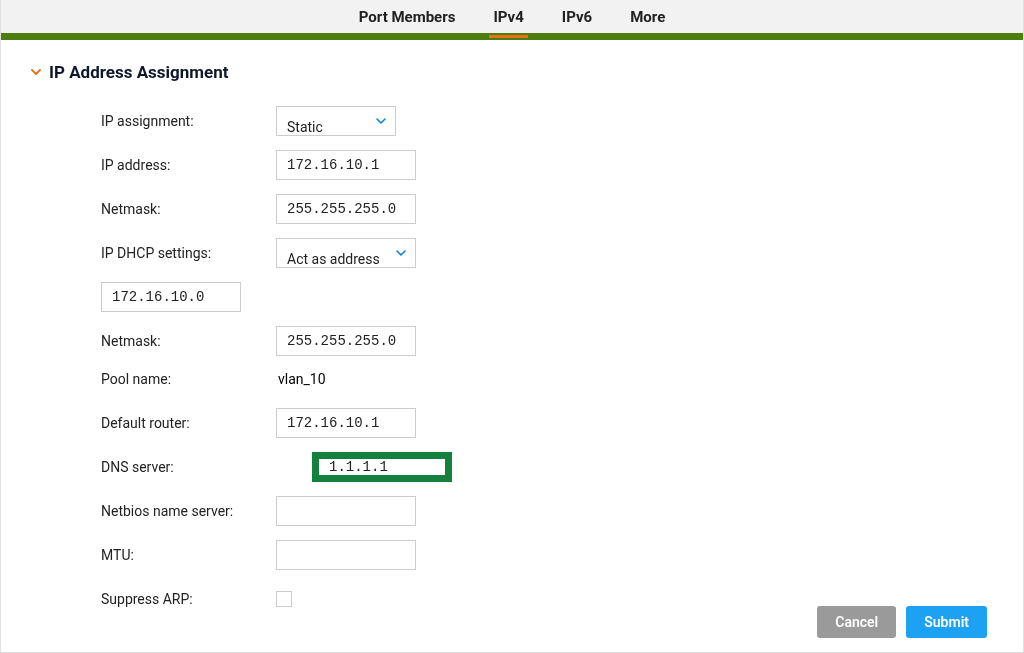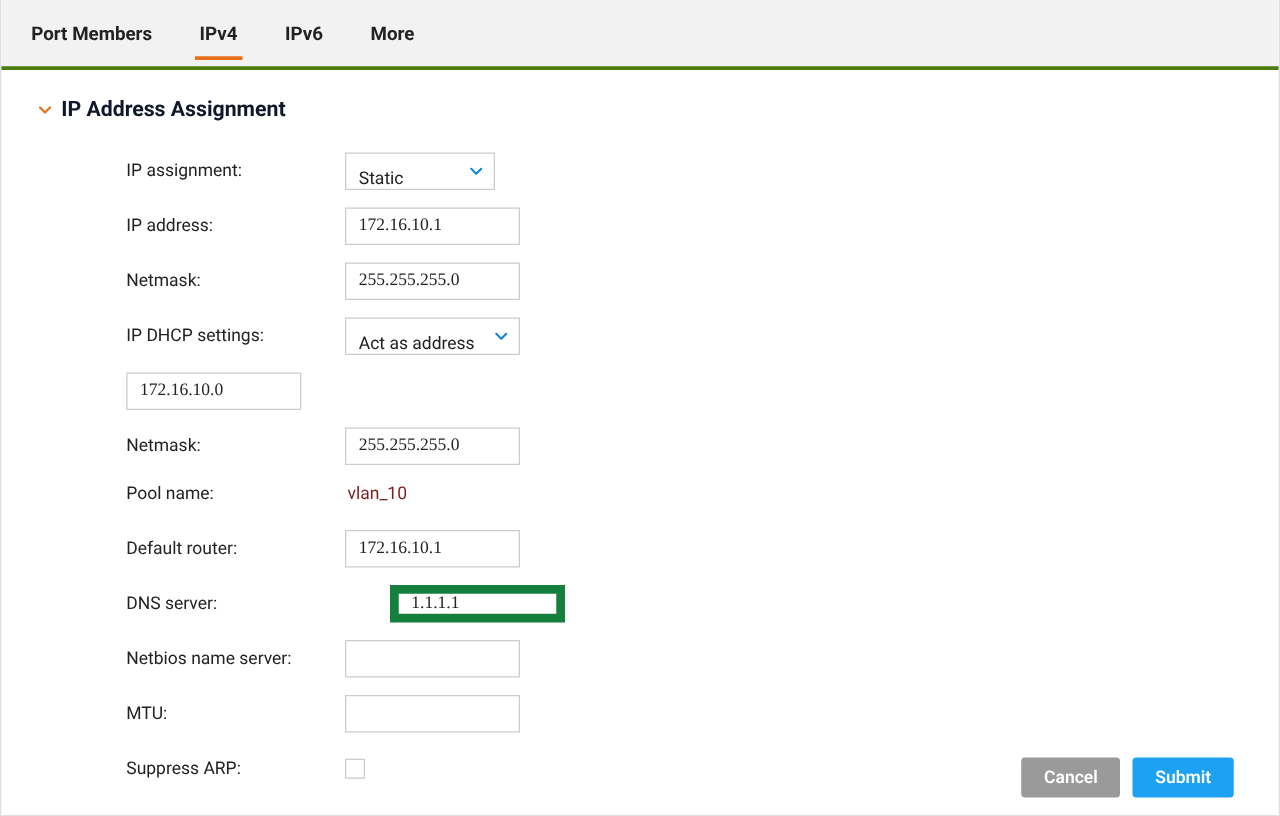--- a/index.html
+++ b/index.html
@@ -10,26 +10,27 @@
       background: #fff;
       width: 1024px;
       height: 653px;
       position: relative;
       border: 1px solid #e0e0e0;
       border-top: none;
       overflow: hidden;
     }
     .tabs {
       background: #f2f2f2;
-      height: 56px;
+      height: 40px;
       display: flex;
       align-items: center;
       padding: 0 20px;
       gap: 30px;
-      border-bottom: 3px solid #4d7c0f;
+      border-bottom: 7px solid #4d7c0f;
+      justify-content: center;
     }
     .tab {
       font-weight: 700;
       font-size: 15px;
       color: #222;
       cursor: pointer;
       padding: 12px 4px 9px 4px;
       border-bottom: 3px solid transparent;
     }
     .tab.active {
@@ -92,30 +93,30 @@
       color: #0a84d6;
     }
     .select-caret svg { display: block; }
     .input {
       border: 1px solid #ccc;
       height: 30px;
       width: 140px;
       padding: 0 10px;
       font-size: 14px;
       color: #222;
-      font-family: Liberation Serif, serif;
+      font-family: Liberation Mono, monospace;
       background: #fff;
     }
     .input.focused {
       border: 7px solid #15803d;
       margin-left: 36px;
     }
     .readonly-value {
       font-size: 14px;
-      color: #7f1d1d;
+      color: #000000;
       padding-left: 2px;
     }
     .checkbox {
       width: 16px;
       height: 16px;
       border: 1px solid #ccc;
       background: #fff;
       cursor: pointer;
     }
     .footer {

